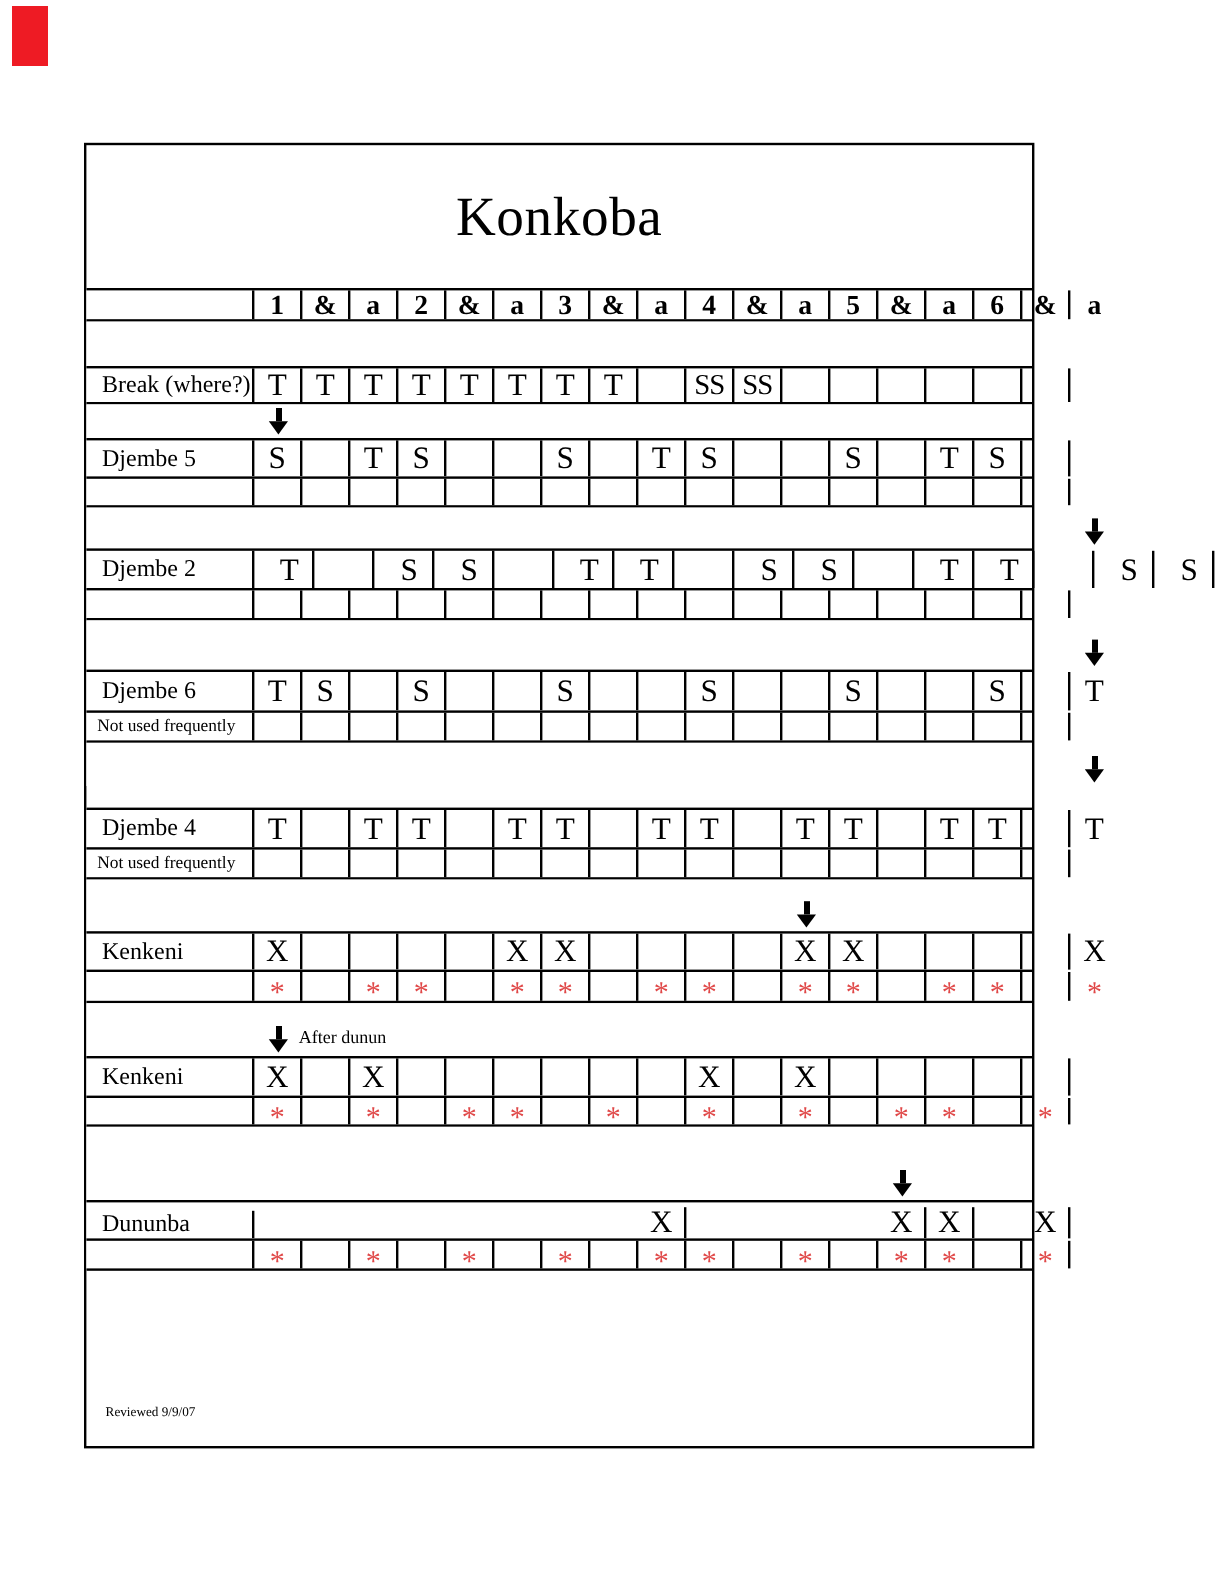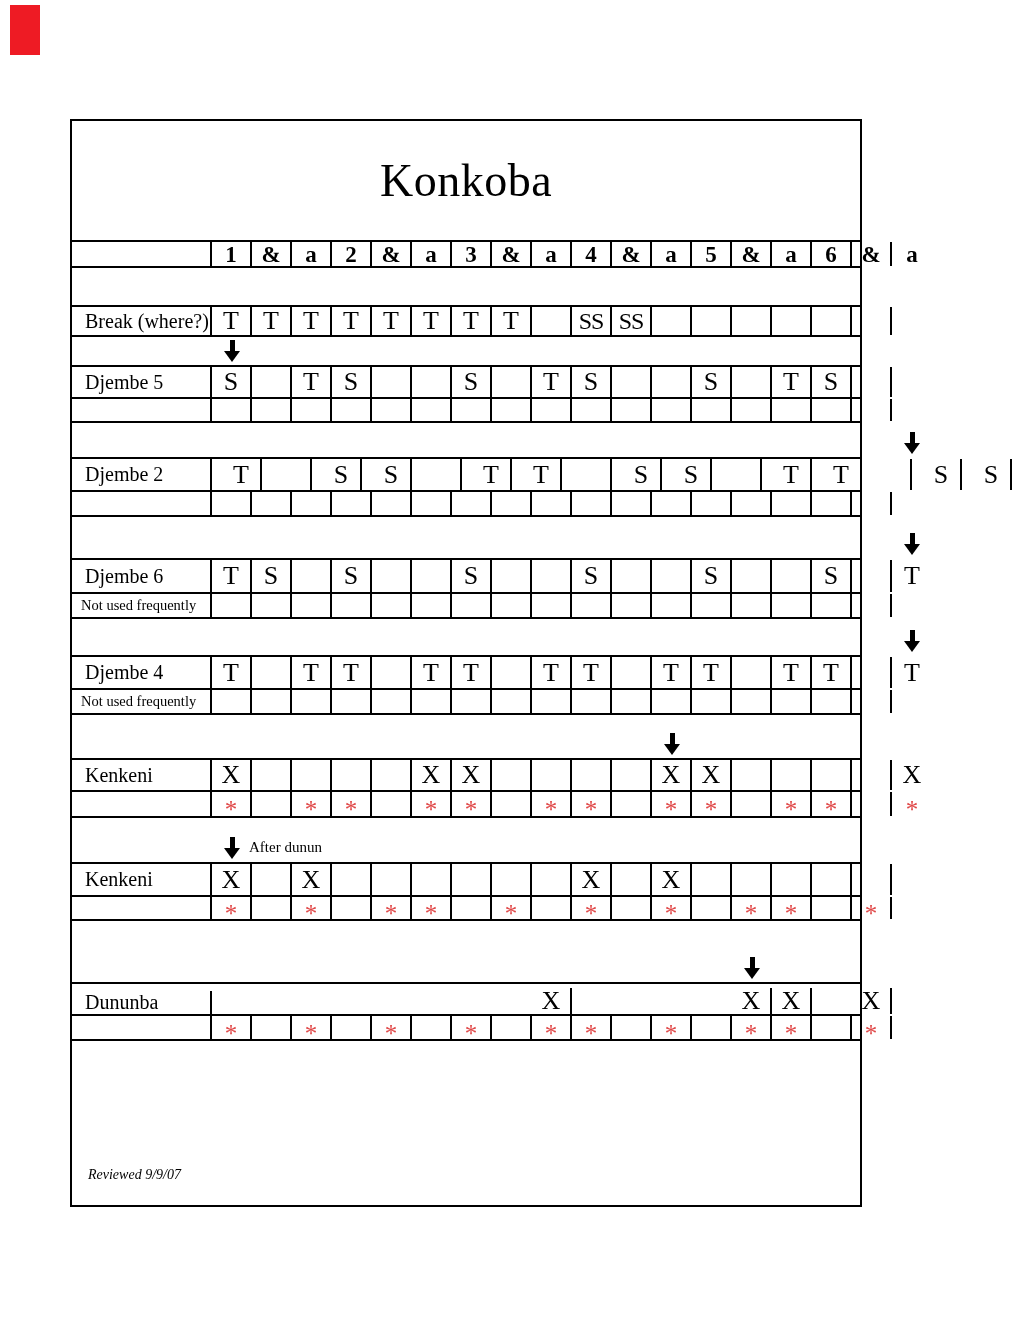--- a/index.html
+++ b/index.html
@@ -29,21 +29,21 @@
   .cell.wide { font-size:24px; letter-spacing:-1px; }
   .accentband .cell { font-size:25px; }
   .glyph { line-height:1; }
   .accentband .glyph { position:relative; top:0.22em; }
   .arrow { position:absolute; bottom:3px; width:16px; }
   .arrow .stem { width:5px; height:11px; background:#000; margin:0 auto; }
   .arrow .head { width:0; height:0; border-left:8px solid transparent;
     border-right:8px solid transparent; border-top:11px solid #000; }
   .arrowlabel { position:absolute; font-size:15px; bottom:6px; white-space:nowrap; }
   .footerbox { flex:1; position:relative; }
-  .footerbox .note { position:absolute; left:16px; bottom:22px; font-size:14px;font-style:italic; }
+  .footerbox .note { position:absolute; left:16px; bottom:22px; font-size:11px; }
 </style>
 </head>
 <body>
 
 <div id="corner-marker" style="background: rgb(238, 27, 36);"></div>
 
 <div id="table">
   <div class="titlebox">Konkoba</div>
   <div class="band rowband hdrband" style="height: 28px;">
       <div class="lbl"></div>
@@ -519,21 +519,21 @@
       <div class="cell">
         <span class="glyph"></span>
       </div>
     </div>
     <div class="band" style="height: 36px;">
       <div class="arrow" style="left: 832px;">
         <div class="stem"></div>
         <div class="head"></div>
       </div>
     </div>
-    <div class="band rowband nb" style="height: 33px;">
+    <div class="band rowband nb" style="height: 33px; margin-top: 18px;">
       <div class="lbl">Djembe 4</div>
       <div class="cell">
         <span class="glyph">T</span>
       </div>
       <div class="cell">
         <span class="glyph"></span>
       </div>
       <div class="cell">
         <span class="glyph">T</span>
       </div>

